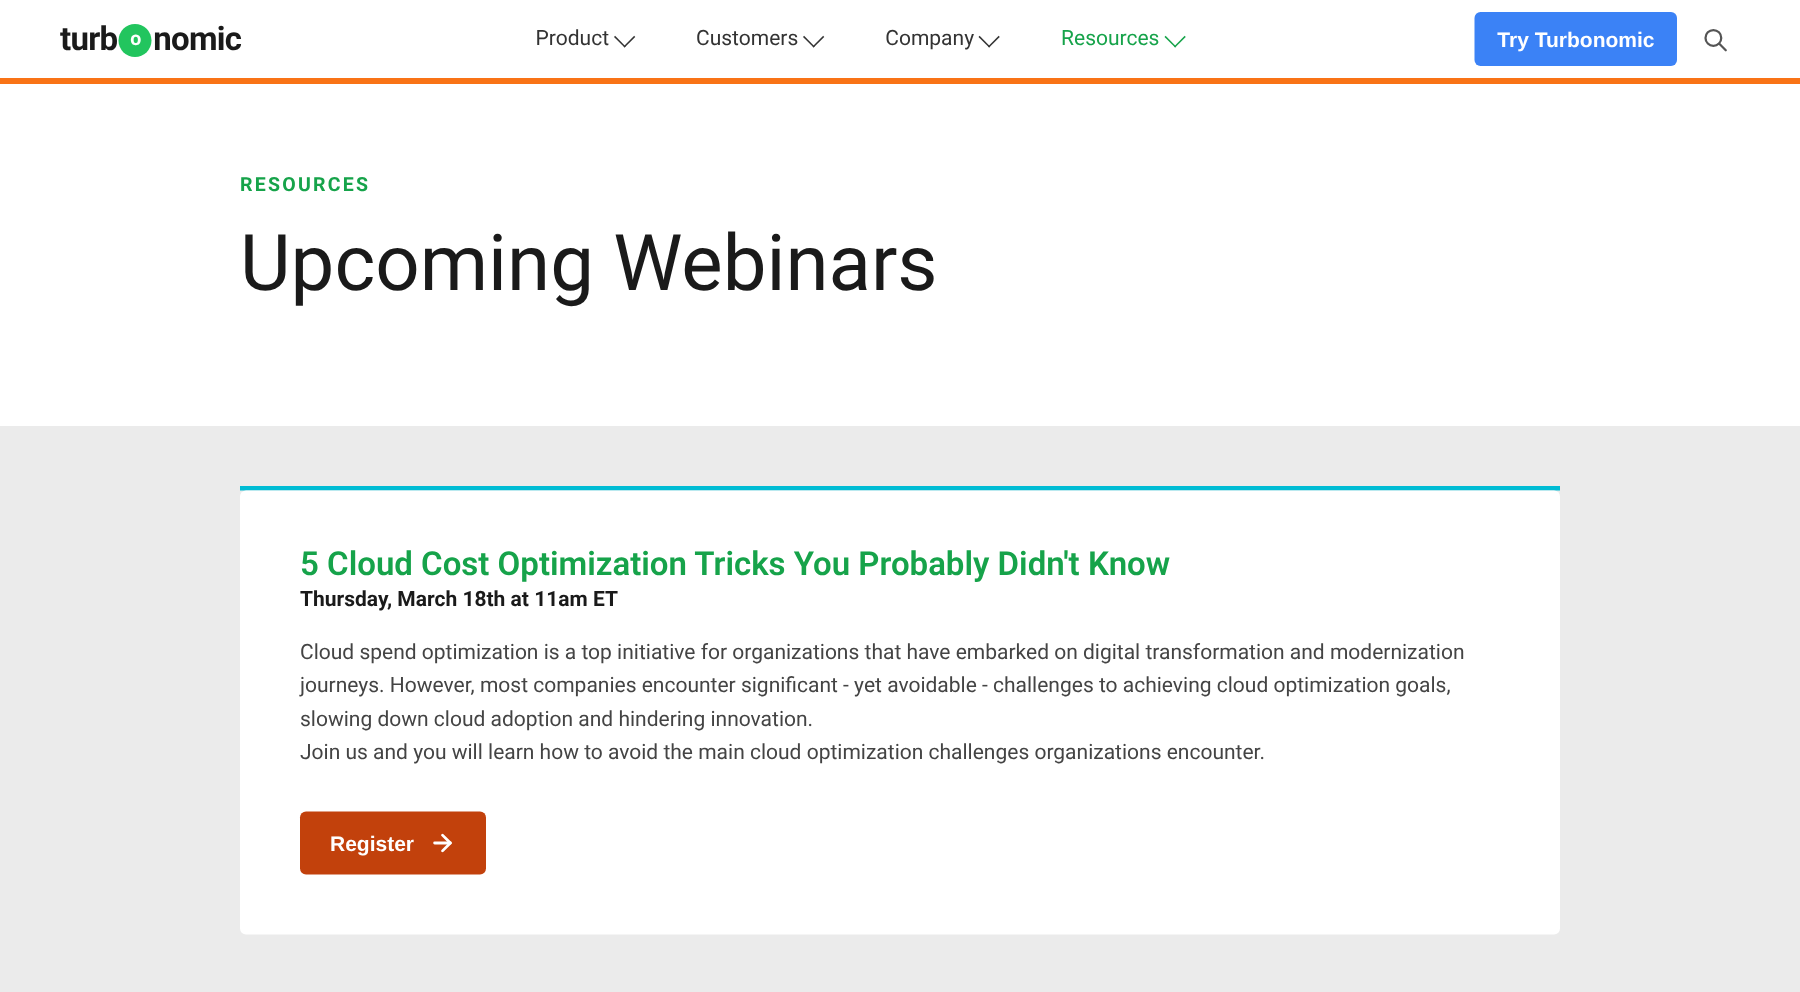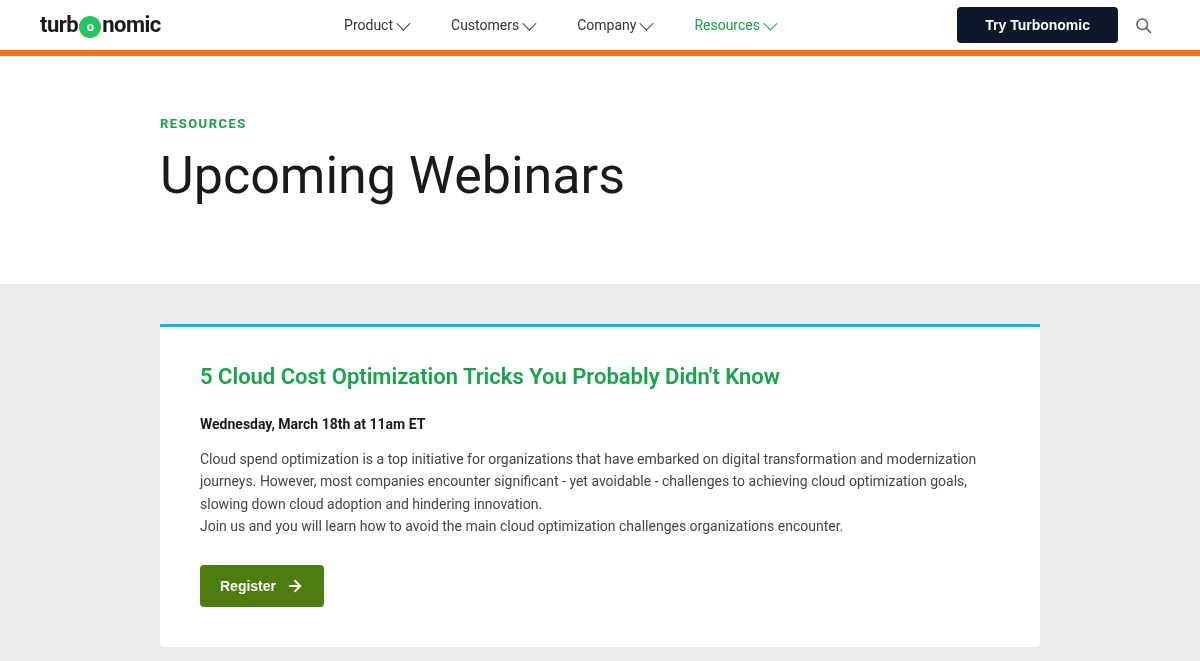--- a/index.html
+++ b/index.html
@@ -6,21 +6,21 @@
     body { font-family: -apple-system, BlinkMacSystemFont, 'Segoe UI', Roboto, sans-serif; background: #fff; color: #333; }
 
     
     nav {
       display: flex;
       align-items: center;
       justify-content: space-between;
       padding: 0 40px;
       height: 56px;
       background: #fff;
-      border-bottom: 6px solid #f97316;
+      border-bottom: 4px solid #f97316;
       position: relative;
       z-index: 10;
     }
     .nav-logo {
       display: flex;
       align-items: center;
       gap: 0;
       text-decoration: none;
     }
     .logo-text {
@@ -70,24 +70,24 @@
       transform: rotate(45deg) translateY(-2px);
       display: inline-block;
     }
 
     .nav-right {
       display: flex;
       align-items: center;
       gap: 8px;
     }
     .btn-try {
-      background: #0f172a;
+      background: #3b82f6;
       color: #fff;
       border: none;
-      padding: 10px 28px;
+      padding: 10px 15px;
       border-radius: 4px;
       font-size: 14px;
       font-weight: 600;
       cursor: pointer;
     }
     .search-icon-btn {
       background: none;
       border: none;
       cursor: pointer;
       padding: 8px;
@@ -149,21 +149,21 @@
       margin: 0 auto 0;
       height: 3px;
       background: #00bcd4;
       display: block;
     }
 
     .webinar-title {
       font-size: 22px;
       font-weight: 600;
       color: #16a34a;
-      margin-bottom: 24px;
+      margin-bottom: 0;
       line-height: 1.3;
       text-decoration: none;
       display: block;
       cursor: pointer;
     }
 
     .webinar-date {
       font-size: 14px;
       font-weight: 700;
       color: #1a1a1a;
@@ -181,21 +181,21 @@
       font-size: 14px;
       color: #444;
       line-height: 1.6;
       margin-bottom: 28px;
     }
 
     .btn-register {
       display: inline-flex;
       align-items: center;
       gap: 10px;
-      background: #4d7c0f;
+      background: #c2410c;
       color: #fff;
       border: none;
       padding: 12px 20px;
       border-radius: 4px;
       font-size: 14px;
       font-weight: 600;
       cursor: pointer;
       text-decoration: none;
     }
   </style>
@@ -243,21 +243,21 @@
   <div class="hero-label">RESOURCES</div>
   <h1 class="hero-title">Upcoming Webinars</h1>
 </section>
 
 <div class="content-area">
   <div class="teal-line"></div>
   <div class="webinar-card">
 
     <a class="webinar-title">5 Cloud Cost Optimization Tricks You Probably Didn't Know</a>
 
-    <p class="webinar-date">Wednesday, March 18th at 11am ET</p>
+    <p class="webinar-date">Thursday, March 18th at 11am ET</p>
 
     <p class="webinar-desc">Cloud spend optimization is a top initiative for organizations that have embarked on digital transformation and modernization journeys. However, most companies encounter significant - yet avoidable - challenges to achieving cloud optimization goals, slowing down cloud adoption and hindering innovation.</p>
 
     <p class="webinar-tagline">Join us and you will learn how to avoid the main cloud optimization challenges organizations encounter.</p>
 
     <button class="btn-register">
       <span>Register</span>
       <svg width="18" height="18" viewBox="0 0 24 24" fill="none" stroke="white" stroke-width="2.5" stroke-linecap="round" stroke-linejoin="round">
         <line x1="5" y1="12" x2="19" y2="12"></line>
         <polyline points="12 5 19 12 12 19"></polyline>

